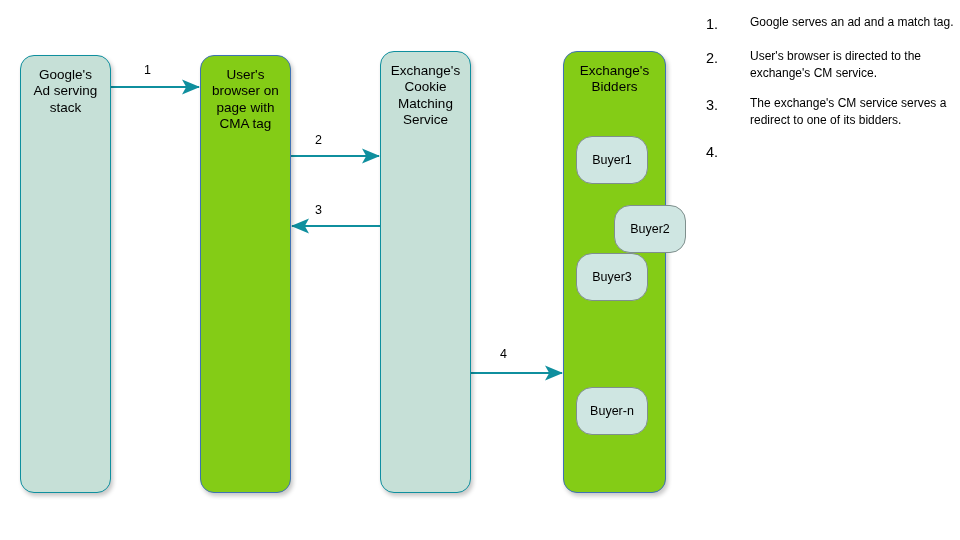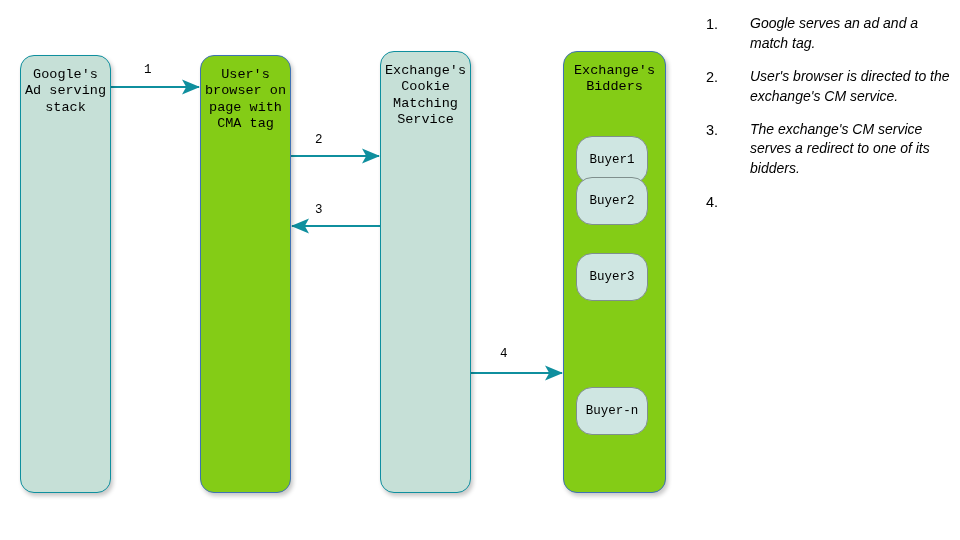--- a/index.html
+++ b/index.html
@@ -14,21 +14,20 @@
     overflow: hidden;
     font-family: "Liberation Sans", sans-serif;
     color: #000000;
   }
 
   #diagram-canvas {
     position: absolute;
     left: 0; top: 0;
     width: 960px;
     height: 392px;
-    font-family: Liberation Mono, monospace;
   }
 
   
   .lane {
     position: absolute;
     box-sizing: border-box;
     border-radius: 14px;
     text-align: center;
     line-height: 1.22;
     font-size: 13.5px;
@@ -59,21 +58,21 @@
     background: #cfe6e2;
     border: 1.1px solid #7f8f8d;
     border-radius: 16px;
     font-size: 12.5px;
     display: flex;
     align-items: center;
     justify-content: center;
     line-height: 1.2;
   }
   #buyer-1 { top: 84px; }
-  #buyer-2 { top: 125px; }
+  #buyer-2 { top: 153px; margin-left: 38px; }
   #buyer-3 { top: 201px; justify-content: center; }
   #buyer-n { top: 335px; }
 
   
   .arrow-label {
     position: absolute;
     font-size: 12.5px;
     color: #000;
   }
   #arrow-1-label { left: 144px; top: 63px; }
@@ -93,23 +92,22 @@
     margin-bottom: 13px;
   }
   .step-num {
     width: 44px;
     flex: 0 0 44px;
     font-size: 14.5px;
     line-height: 1.42;
   }
   .step-text {
     flex: 1 1 auto;
-    font-size: 14px;
+    font-size: 12px;
     line-height: 1.42;
-    font-style: italic;
   }
 </style>
 </head>
 <body>
 
 <div id="diagram-canvas">
 
   <svg width="960" height="540" style="position:absolute;left:0;top:0;">
     <defs>
       <marker id="ah" markerWidth="9" markerHeight="8" refX="8.5" refY="4" orient="auto" markerUnits="strokeWidth">

